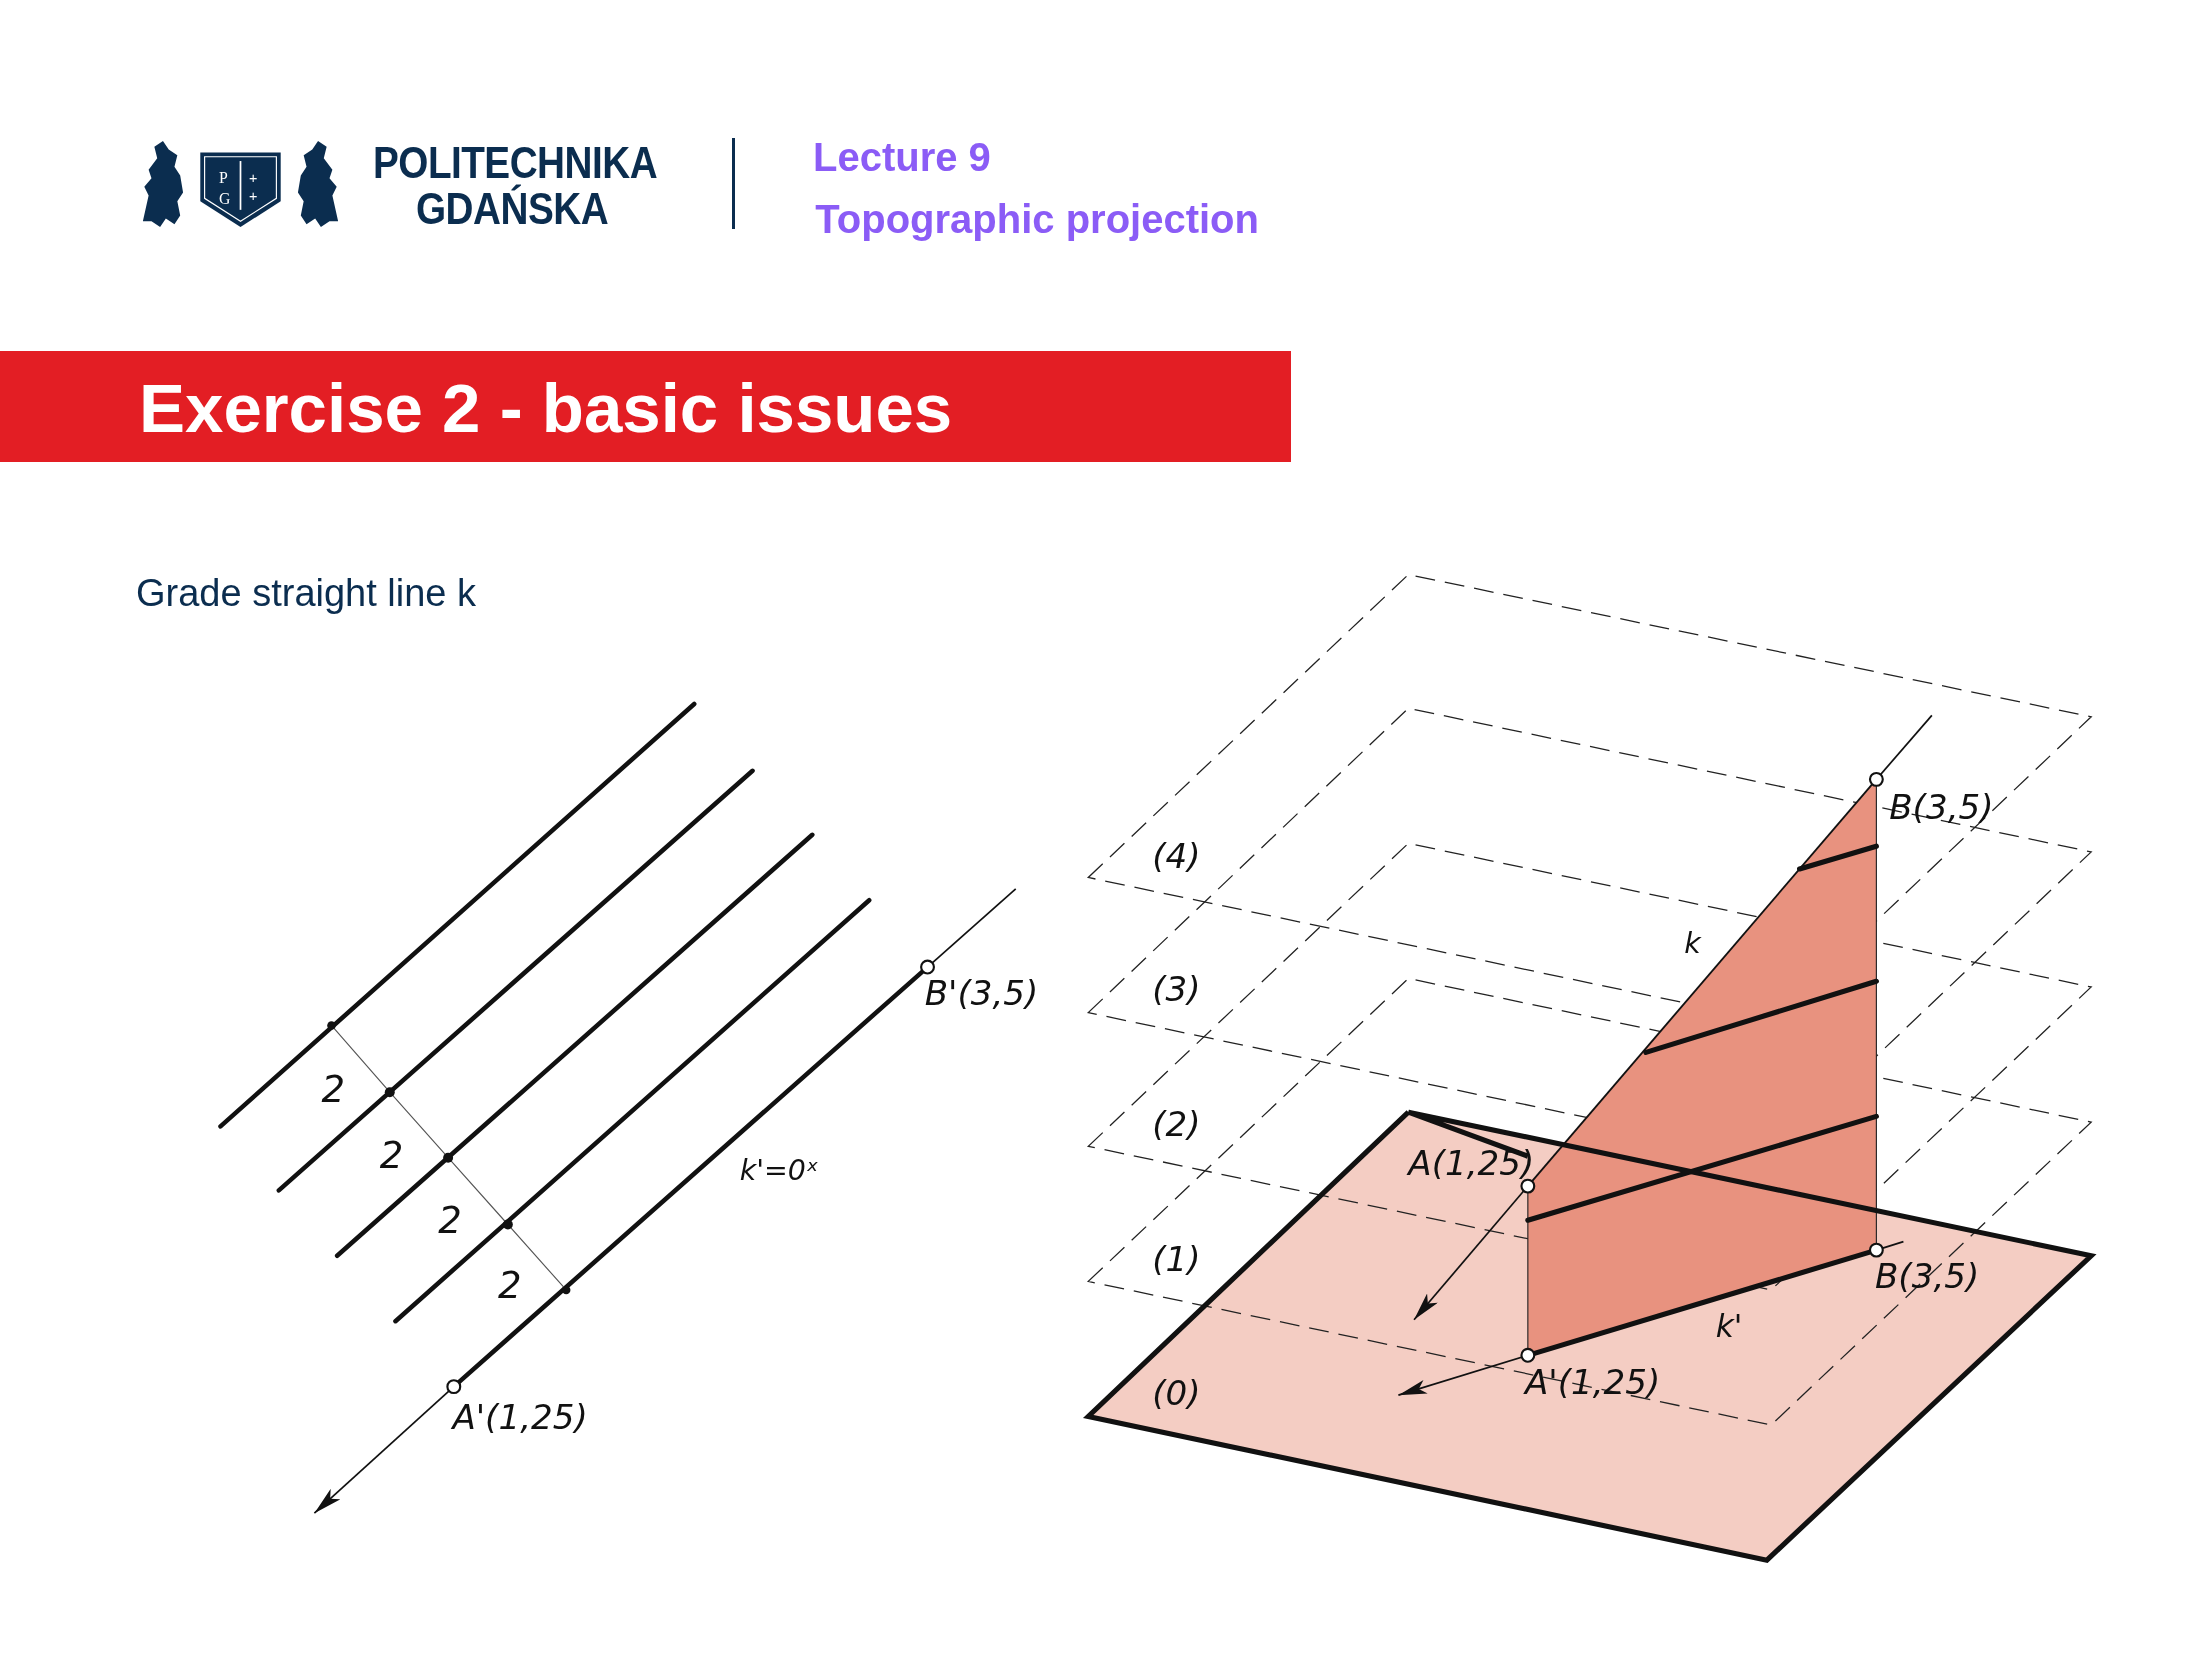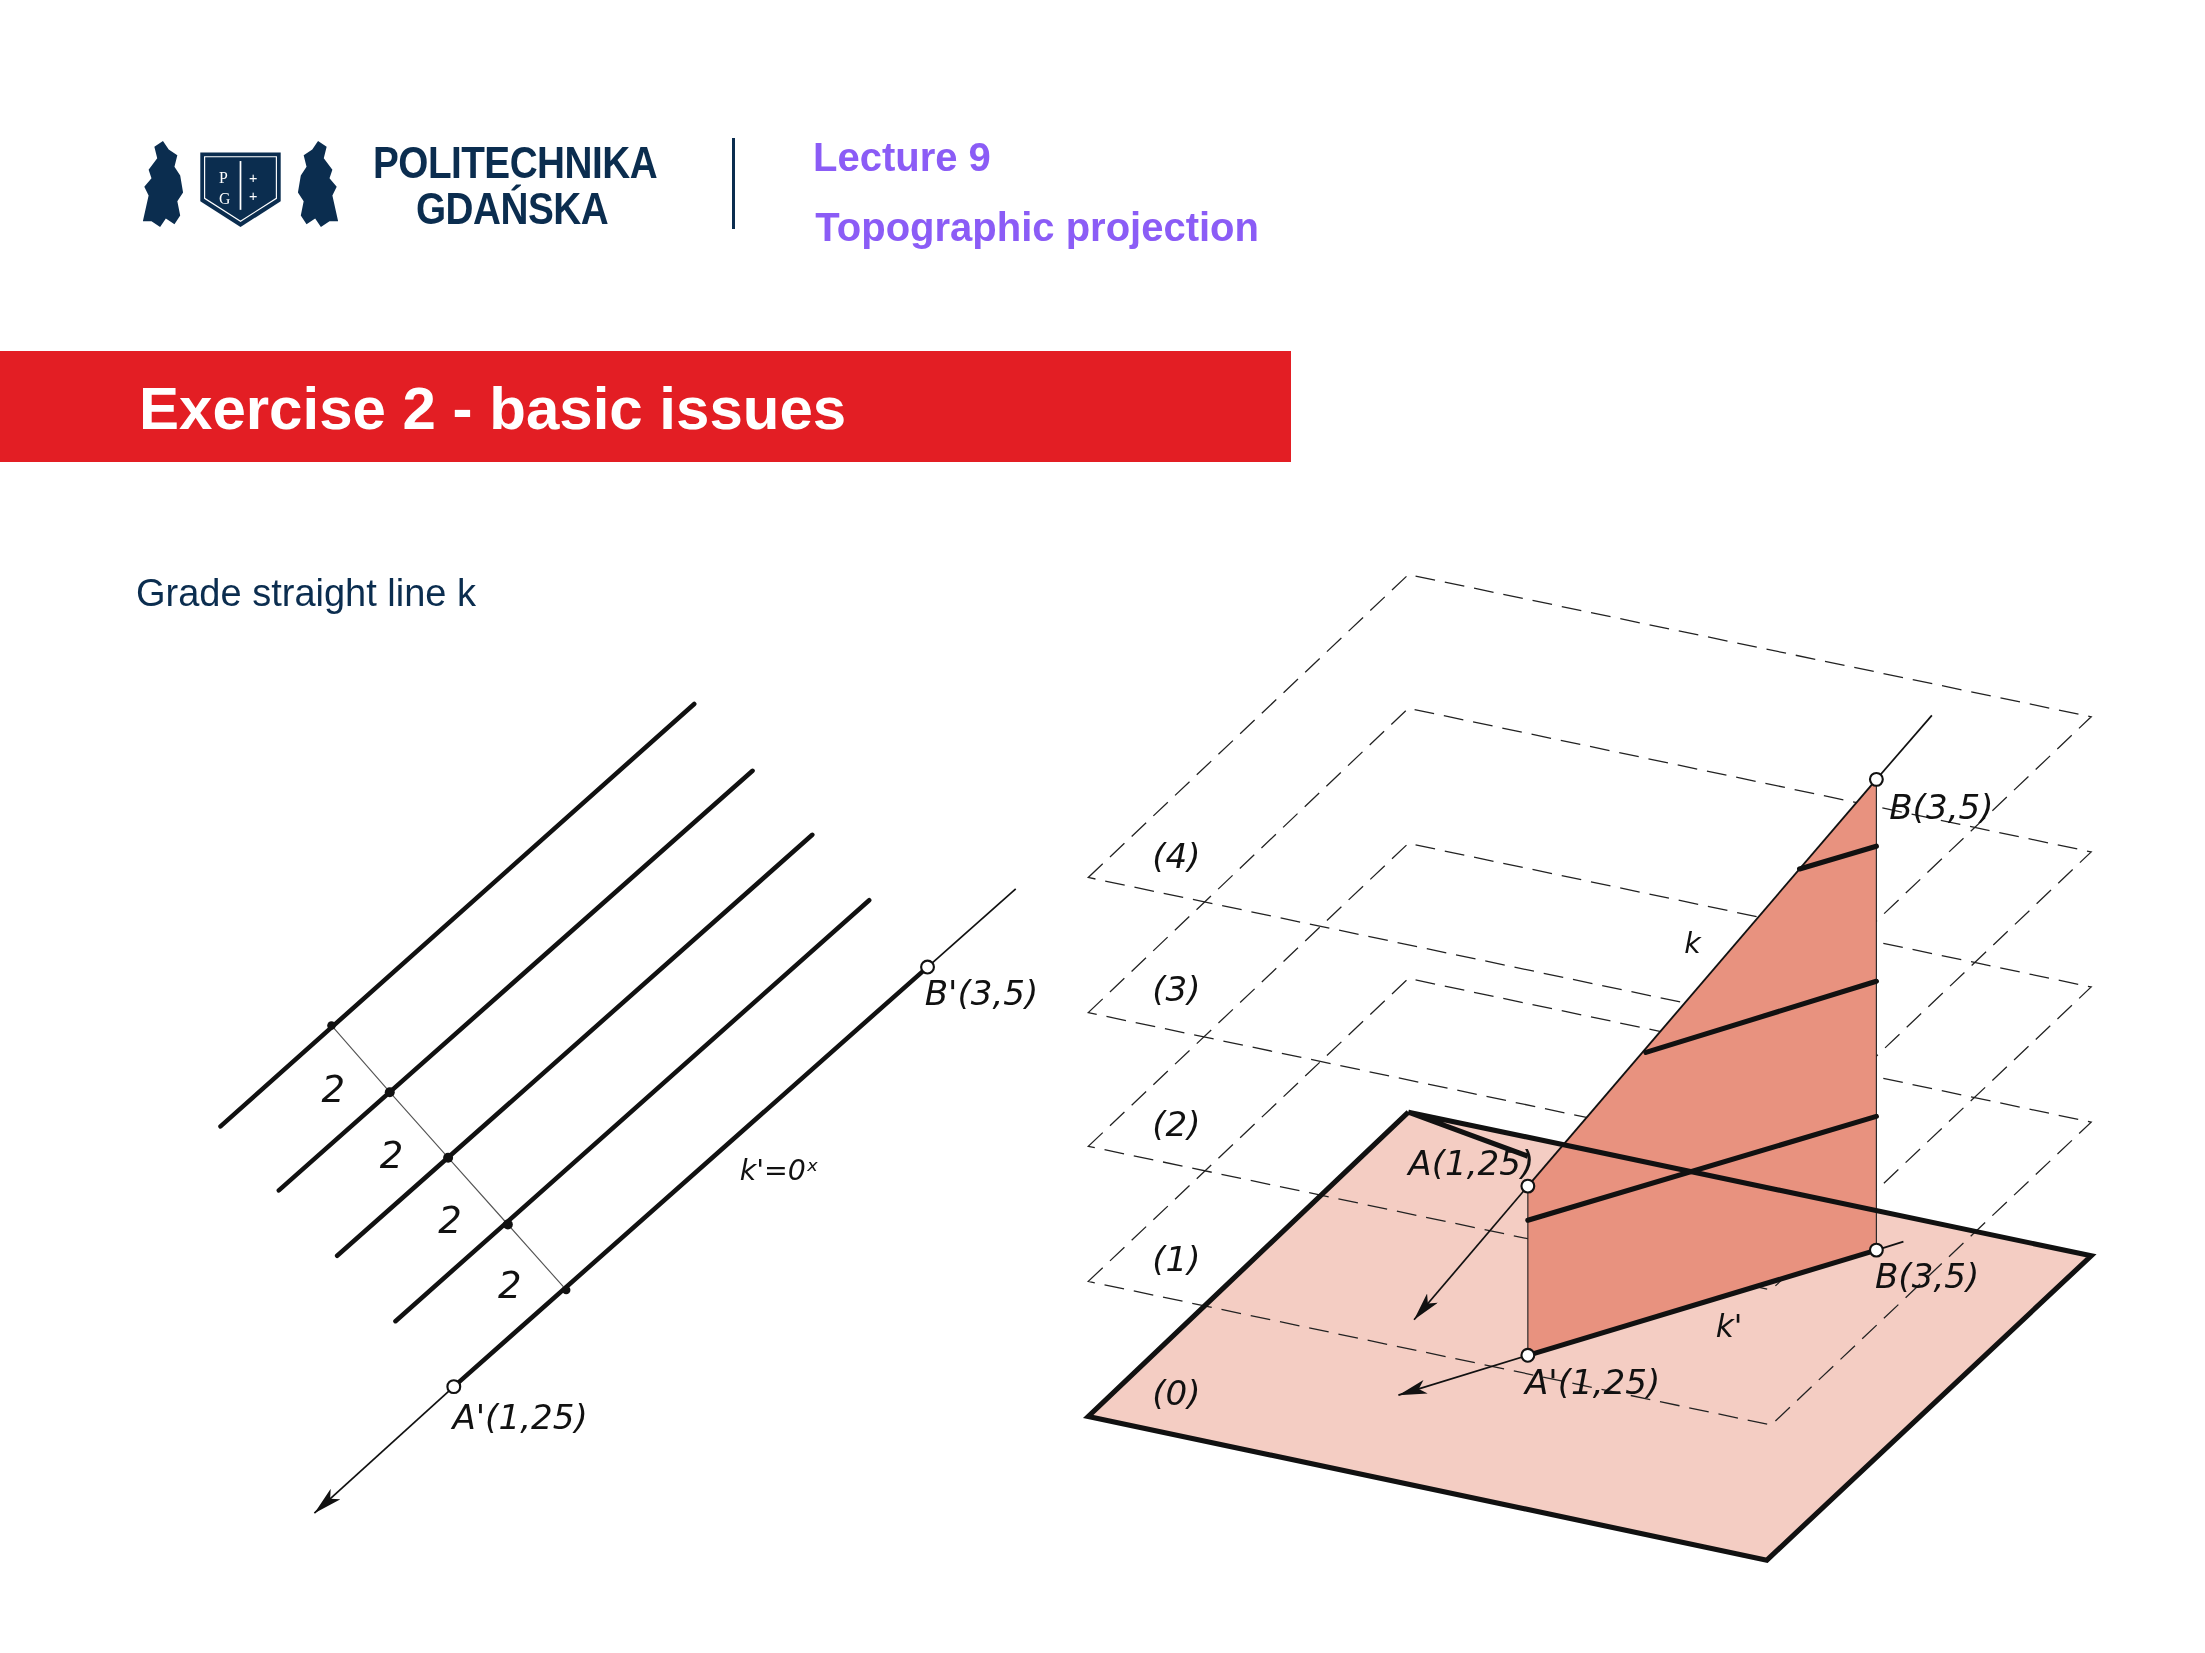--- a/index.html
+++ b/index.html
@@ -3,23 +3,23 @@
 <meta charset="utf-8">
 <style>
   html, body { margin: 0; padding: 0; background: #ffffff; }
   body { width: 2205px; height: 1654px; position: relative; overflow: hidden; font-family: "Liberation Sans", sans-serif; }
   .stage { position: absolute; left: 0; top: 0; width: 2205px; height: 1654px; }
   .header { position: absolute; left: 0; top: 0; width: 2205px; height: 287px; }
   .logo-wrap { position: absolute; left: 140px; top: 138px; width: 201px; height: 92px; }
   .brand { position: absolute; left: 373px; top: 140px; width: 316px; color: #0b2d4f; font-weight: 700; font-size: 44px; line-height: 46px; text-align: center; letter-spacing: -0.6px; transform: scaleX(0.88); transform-origin: left top; }
   .divider { position: absolute; left: 732px; top: 138px; width: 3.4px; height: 91px; background: #0b2d4f; }
   .lecture { position: absolute; left: 813px; top: 133px; color: #8b5cf6; font-weight: 700; font-size: 40px; line-height: 48px; }
-  .lecture .l2 { display: block; margin-top: 22px; margin-left: 2.3px; text-align: center; }
+  .lecture .l2 { display: block; margin-top: 14px; margin-left: 2.3px; text-align: center; }
   .banner { position: absolute; left: 0; top: 351px; width: 1291px; height: 111px; background: #e31e24; }
-  .banner-title { position: absolute; left: 139px; top: 29px; color: #ffffff; font-weight: 700; font-size: 60px; line-height: 57px; }
+  .banner-title { position: absolute; left: 139px; top: 29px; color: #ffffff; font-weight: 700; font-size: 69px; line-height: 57px; }
   .task { position: absolute; left: 136px; top: 563px; color: #0b2d4f; font-size: 38px; line-height: 60px; }
   .figure { position: absolute; left: 0; top: 0; width: 2205px; height: 1654px; }
   .figure text { font-family: "DejaVu Sans", sans-serif; font-style: italic; fill: #111; }
 </style>
 </head>
 <body>
 
 <div class="stage">
 
   <div class="header">

